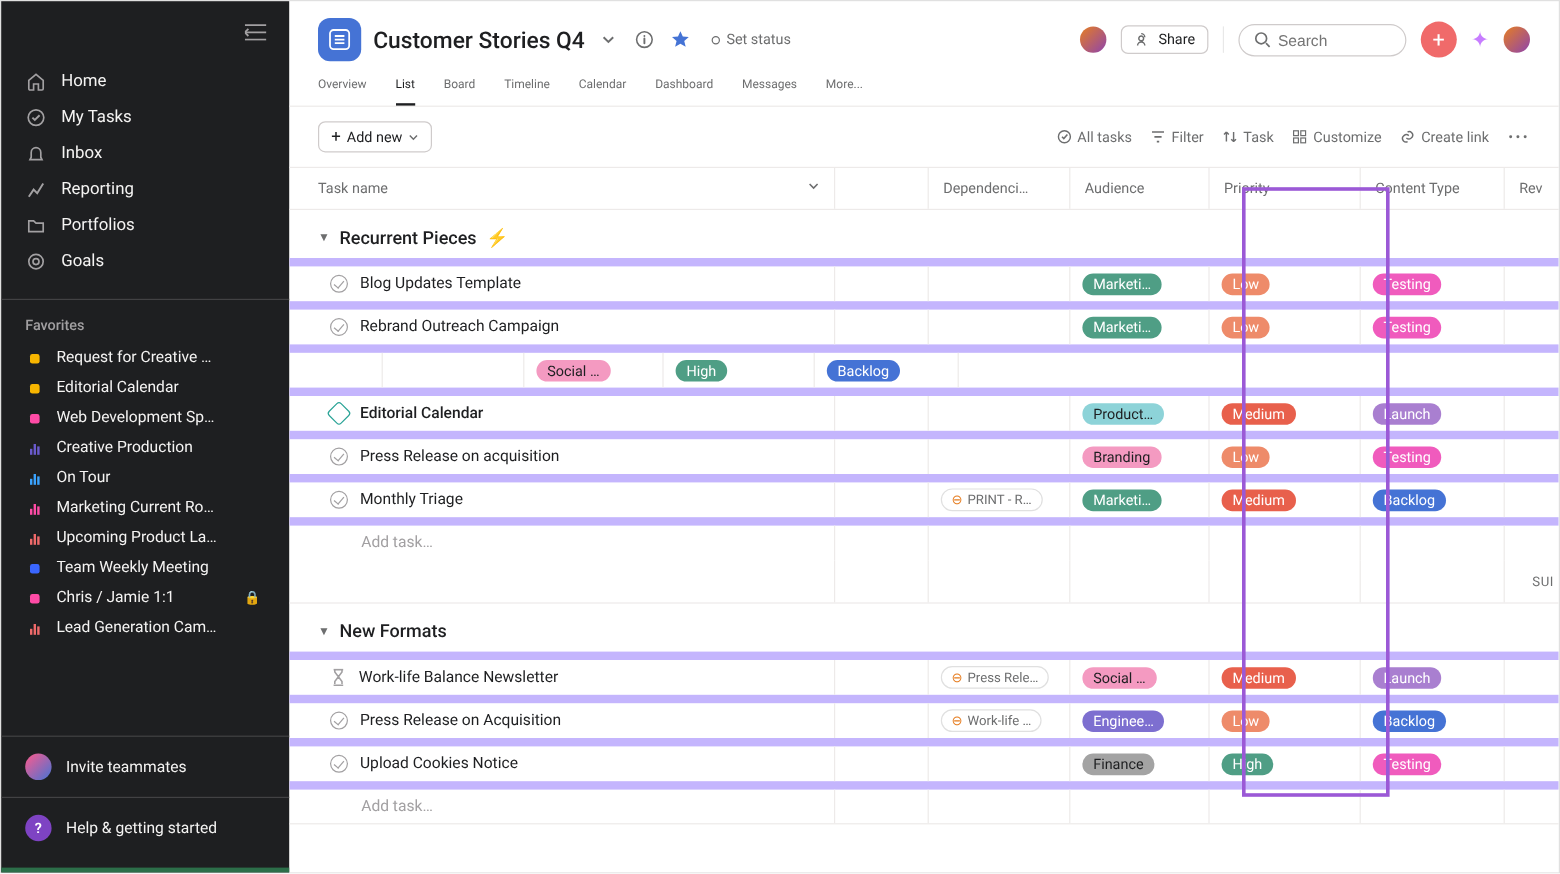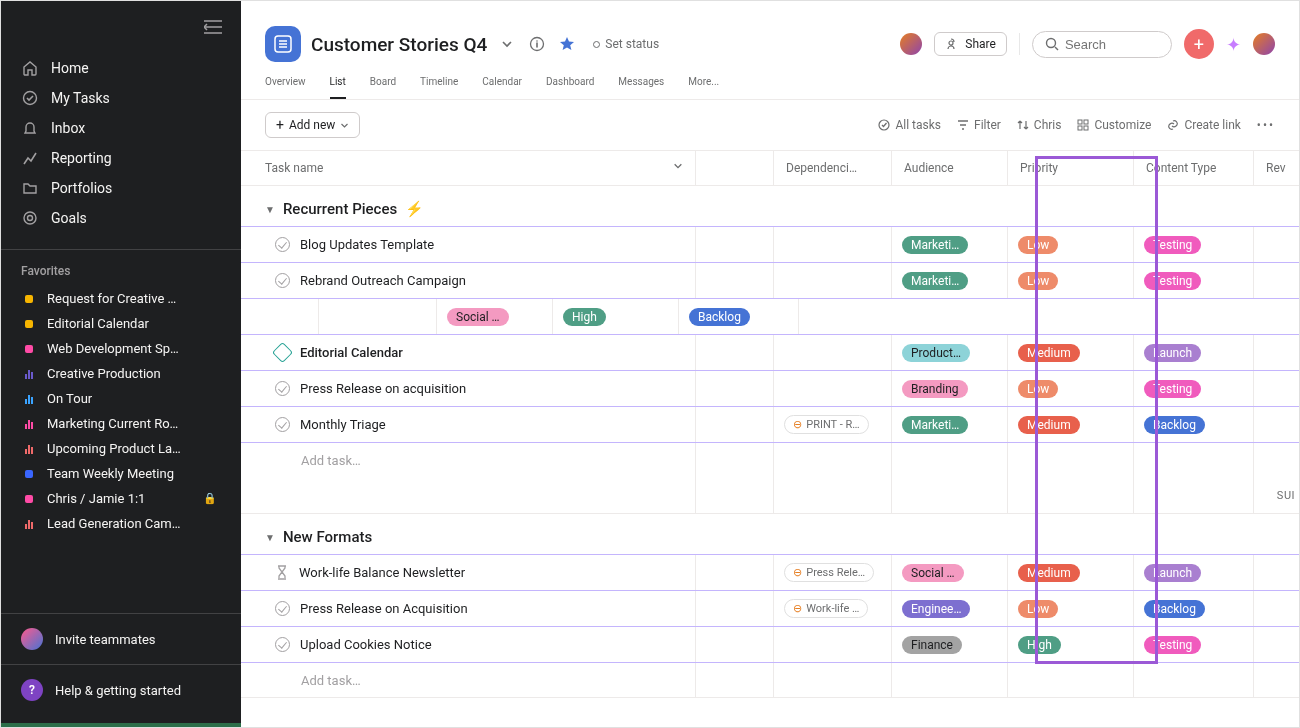--- a/index.html
+++ b/index.html
@@ -20,21 +20,21 @@
 .sb-fav .bar span { width:3px; background:currentColor; }
 .sb-fav .txt { overflow:hidden; text-overflow:ellipsis; }
 .sb-fav .lock { margin-left:auto; color:#6a696a; font-size:11px; }
 .sb-bottom { margin-top:auto; padding:8px 0 16px; }
 .sb-bottom .sb-item { font-size:13px; }
 .avatar-sm { width:22px; height:22px; border-radius:50%; background:linear-gradient(135deg,#ff5a8c,#4573d5); }
 .q-badge { width:22px; height:22px; border-radius:50%; background:#7e43c3; color:#fff; display:flex; align-items:center; justify-content:center; font-size:12px; font-weight:600; }
 .bottom-accent { height:4px; background:#2c6e49; }
 
 .main { flex:1; display:flex; flex-direction:column; overflow:hidden; }
-.header { padding:14px 24px 0; display:flex; align-items:center; gap:10px;margin-top:11px; }
+.header { padding:14px 24px 0; display:flex; align-items:center; gap:10px; }
 .proj-icon { width:36px; height:36px; border-radius:10px; background:#4573d5; display:flex; align-items:center; justify-content:center; color:#fff; }
 .proj-title { font-size:19px; font-weight:500; }
 .hdr-ic { width:20px; height:20px; color:#6d6e6f; display:flex; align-items:center; justify-content:center; cursor:pointer; }
 .star-ic { color:#4573d5; }
 .set-status { font-size:12px; color:#6d6e6f; display:flex; align-items:center; gap:5px; margin-left:6px; cursor:pointer; }
 .set-status .sdot { width:7px; height:7px; border:1.5px solid #6d6e6f; border-radius:50%; }
 .hdr-right { margin-left:auto; display:flex; align-items:center; gap:12px; }
 .av22 { width:22px; height:22px; border-radius:50%; background:linear-gradient(135deg,#e67e22,#8e44ad); }
 .share-btn { display:flex; align-items:center; gap:8px; border:1px solid #cfcbcb; border-radius:6px; padding:4px 10px; font-size:12px; cursor:pointer; }
 .vline { width:1px; height:22px; background:#e8e8e8; }
@@ -56,21 +56,21 @@
 .c-blank { width:78px; }
 .c-dep { width:118px; }
 .c-aud { width:116px; }
 .c-pri { width:126px; }
 .c-ct { width:120px; }
 .c-rev { flex:1; border-right:none !important; }
 
 .content { flex:1; overflow:auto; position:relative; }
 .sec-hdr { display:flex; align-items:center; gap:8px; padding:14px 24px 8px; font-size:15px; font-weight:500; }
 .sec-hdr .tri { color:#6d6e6f; font-size:10px; }
-.row { display:flex; border-top:1px solid #c4b5fd; font-size:13px; height:36px; align-items:stretch; }
+.row { display:flex; border-top:7px solid #c4b5fd; font-size:13px; height:36px; align-items:stretch; }
 .row:last-child { border-bottom:1px solid #edeae9; }
 .row .cell { border-right:1px solid #edeae9; display:flex; align-items:center; padding:0 10px; overflow:hidden; white-space:nowrap; }
 .row .cell.name { width:455px; padding-left:34px; gap:10px; }
 .row .cell.blank { width:78px; }
 .row .cell.dep { width:118px; }
 .row .cell.aud { width:116px; }
 .row .cell.pri { width:126px; }
 .row .cell.ct { width:120px; }
 .row .cell.rev { flex:1; border-right:none; }
 .chk { width:15px; height:15px; border:1.5px solid #a2a0a2; border-radius:50%; flex-shrink:0; position:relative; }
@@ -316,21 +316,21 @@
       <div class="tb-btn">
           <svg width="12" height="12" viewBox="0 0 12 12">
             <path d="M1 2h10M3 6h6M5 10h2" stroke="#6d6e6f" stroke-width="1.4"></path>
           </svg>
           <span>Filter</span>
         </div>
       <div class="tb-btn">
           <svg width="12" height="12" viewBox="0 0 12 12">
             <path d="M3 10V2m0 0L1 4m2-2l2 2M9 2v8m0 0l2-2m-2 2L7 8" stroke="#6d6e6f" fill="none" stroke-width="1.2"></path>
           </svg>
-          <span>Chris</span>
+          <span>Task</span>
         </div>
       <div class="tb-btn">
           <svg width="12" height="12" viewBox="0 0 12 12">
             <rect x="1" y="1" width="4" height="4" stroke="#6d6e6f" fill="none"></rect>
             <rect x="7" y="1" width="4" height="4" stroke="#6d6e6f" fill="none"></rect>
             <rect x="1" y="7" width="4" height="4" stroke="#6d6e6f" fill="none"></rect>
             <rect x="7" y="7" width="4" height="4" stroke="#6d6e6f" fill="none"></rect>
           </svg>
           <span>Customize</span>
         </div>

